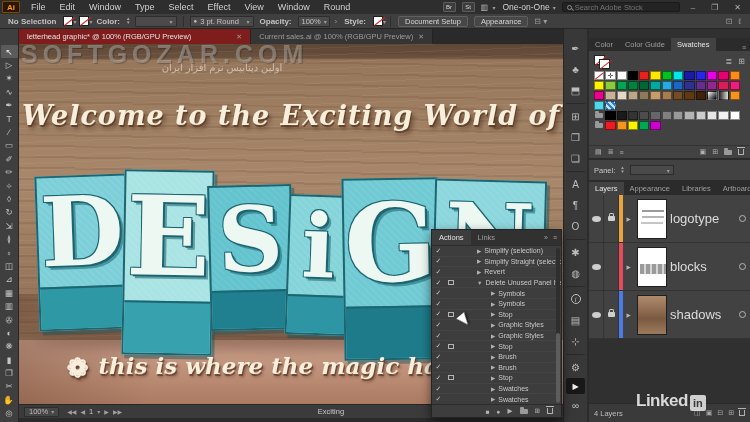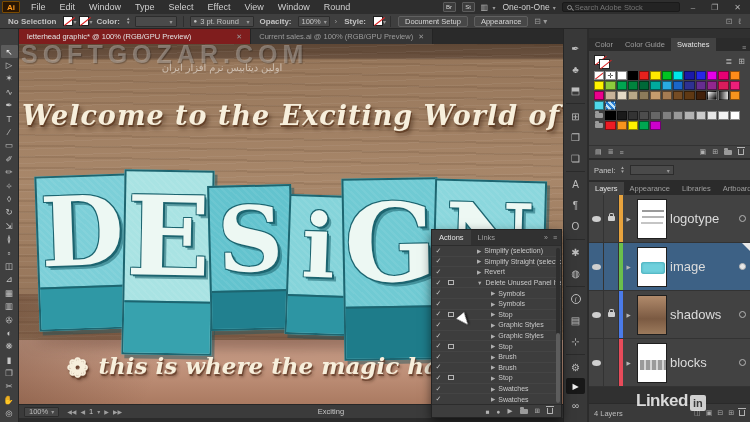--- a/index.html
+++ b/index.html
@@ -733,57 +733,44 @@
             <span class="lock"></span>
           </div>
           <div class="l-color" style="background: rgb(232, 163, 61);"></div>
           <div class="l-arrow">▶</div>
           <div class="l-thumb th-script"></div>
           <div class="l-name">logotype</div>
           <div class="l-target">
             <span class="tgt"></span>
           </div>
         </div>
-        <div class="layer-row selected">
-          <div class="l-cell">
-            <span class="eye"></span>
-          </div>
-          <div class="l-cell"></div>
-          <div class="l-color" style="background: rgb(106, 191, 75);"></div>
-          <div class="l-arrow">▶</div>
-          <div class="l-thumb th-image"></div>
-          <div class="l-name">image</div>
-          <div class="l-target">
-            <span class="tgt" style="background: rgb(232, 232, 232);"></span>
-          </div>
-        </div>
-        <div class="layer-row">
-          <div class="l-cell">
-            <span class="eye"></span>
-          </div>
-          <div class="l-cell">
-            <span class="lock"></span>
-          </div>
-          <div class="l-color" style="background: rgb(75, 123, 232);"></div>
-          <div class="l-arrow">▶</div>
-          <div class="l-thumb th-wood"></div>
-          <div class="l-name">shadows</div>
-          <div class="l-target">
-            <span class="tgt"></span>
-          </div>
-        </div>
         <div class="layer-row">
           <div class="l-cell">
             <span class="eye"></span>
           </div>
           <div class="l-cell"></div>
           <div class="l-color" style="background: rgb(232, 75, 90);"></div>
           <div class="l-arrow">▶</div>
           <div class="l-thumb th-blocks"></div>
           <div class="l-name">blocks</div>
+          <div class="l-target">
+            <span class="tgt"></span>
+          </div>
+        </div>
+        <div class="layer-row">
+          <div class="l-cell">
+            <span class="eye"></span>
+          </div>
+          <div class="l-cell">
+            <span class="lock"></span>
+          </div>
+          <div class="l-color" style="background: rgb(75, 123, 232);"></div>
+          <div class="l-arrow">▶</div>
+          <div class="l-thumb th-wood"></div>
+          <div class="l-name">shadows</div>
           <div class="l-target">
             <span class="tgt"></span>
           </div>
         </div>
       </div>
     <div id="layers-footer">
       <span>4 Layers</span>
       <div class="right" id="ly-footer-icons">
           <span>◫</span>
           <span>▣</span>

